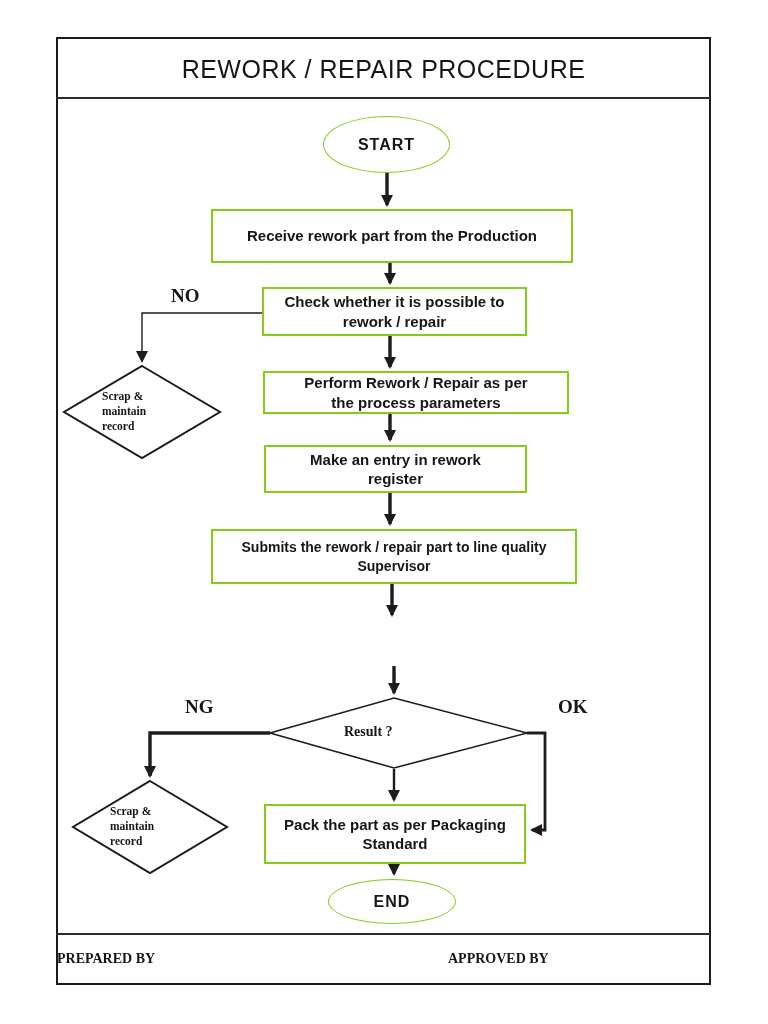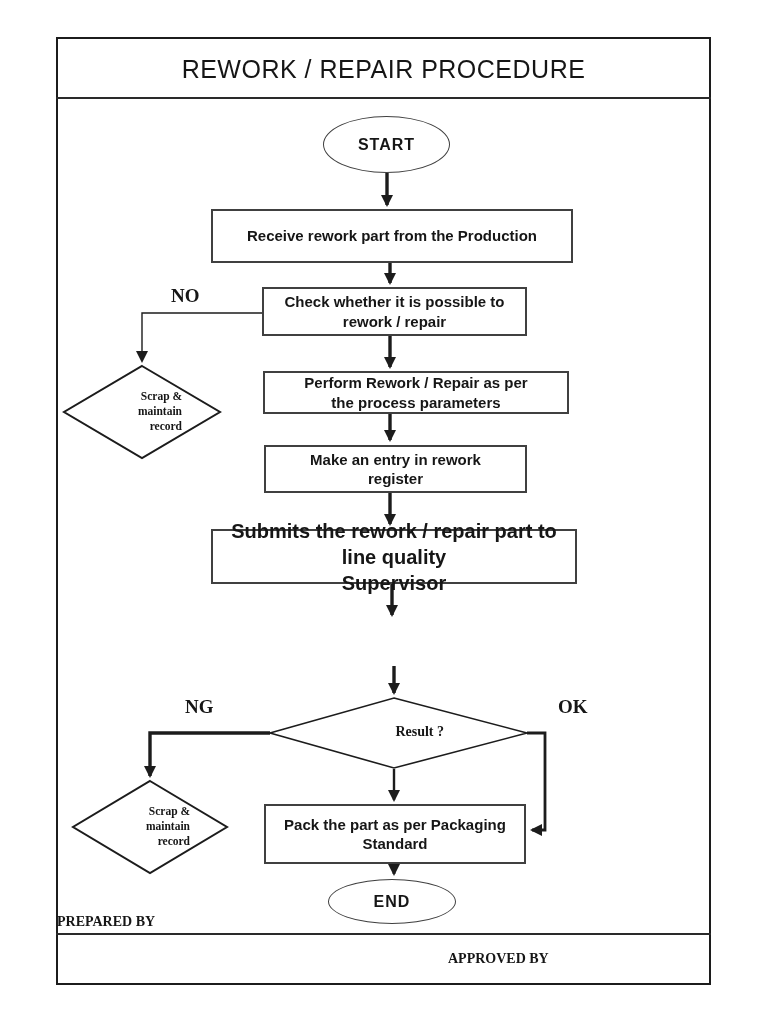--- a/index.html
+++ b/index.html
@@ -39,42 +39,42 @@
   svg.wires {
     position: absolute;
     left: 0; top: 0;
     width: 768px; height: 1024px;
     z-index: 1;
   }
   .node {
     position: absolute;
     box-sizing: border-box;
     background: #ffffff;
-    border: 2px solid #404040;
+    border: 2px solid #84cc16;
     display: flex;
     align-items: center;
     justify-content: center;
     text-align: center;
     font-weight: bold;
     color: #161616;
     z-index: 2;
     white-space: pre-line;
   }
   .process { font-size: 15px; line-height: 1.3; padding: 0 16px; }
-  .process.small { font-size: 20px; }
+  .process.small { font-size: 14px; }
   .terminator {
     border-radius: 50%;
     border-width: 1.5px;
     font-size: 16px;
     letter-spacing: 1px;
   }
   .diamond-text {
     position: absolute;
     z-index: 3;
-    text-align: right;
+    text-align: left;
     font-family: "Liberation Serif", serif;
     font-weight: bold;
     color: #161616;
     white-space: pre-line;
   }
   .scrap-text { width: 80px; font-size: 11.5px; line-height: 1.3; }
   .result-text { width: 100px; font-size: 14px; }
   .branch-label {
     position: absolute;
     z-index: 3;
@@ -150,16 +150,16 @@
 record</div>
   <div class="diamond-text result-text" style="left:344px; top:724px;">Result ?</div>
   <div class="diamond-text scrap-text" style="left:110px; top:804px;">Scrap &amp;
 maintain
 record</div>
 
   <div class="branch-label" style="left:171px; top:285px;">NO</div>
   <div class="branch-label" style="left:185px; top:696px;">NG</div>
   <div class="branch-label" style="left:558px; top:696px;">OK</div>
 
-  <div class="footer-label" style="left:57px; top:914px;">PREPARED BY</div>
+  <div class="footer-label" style="left:57px; top:951px;">PREPARED BY</div>
   <div class="footer-label" style="left:448px; top:951px;">APPROVED BY</div>
 
 </div>
 
 </body></html>

